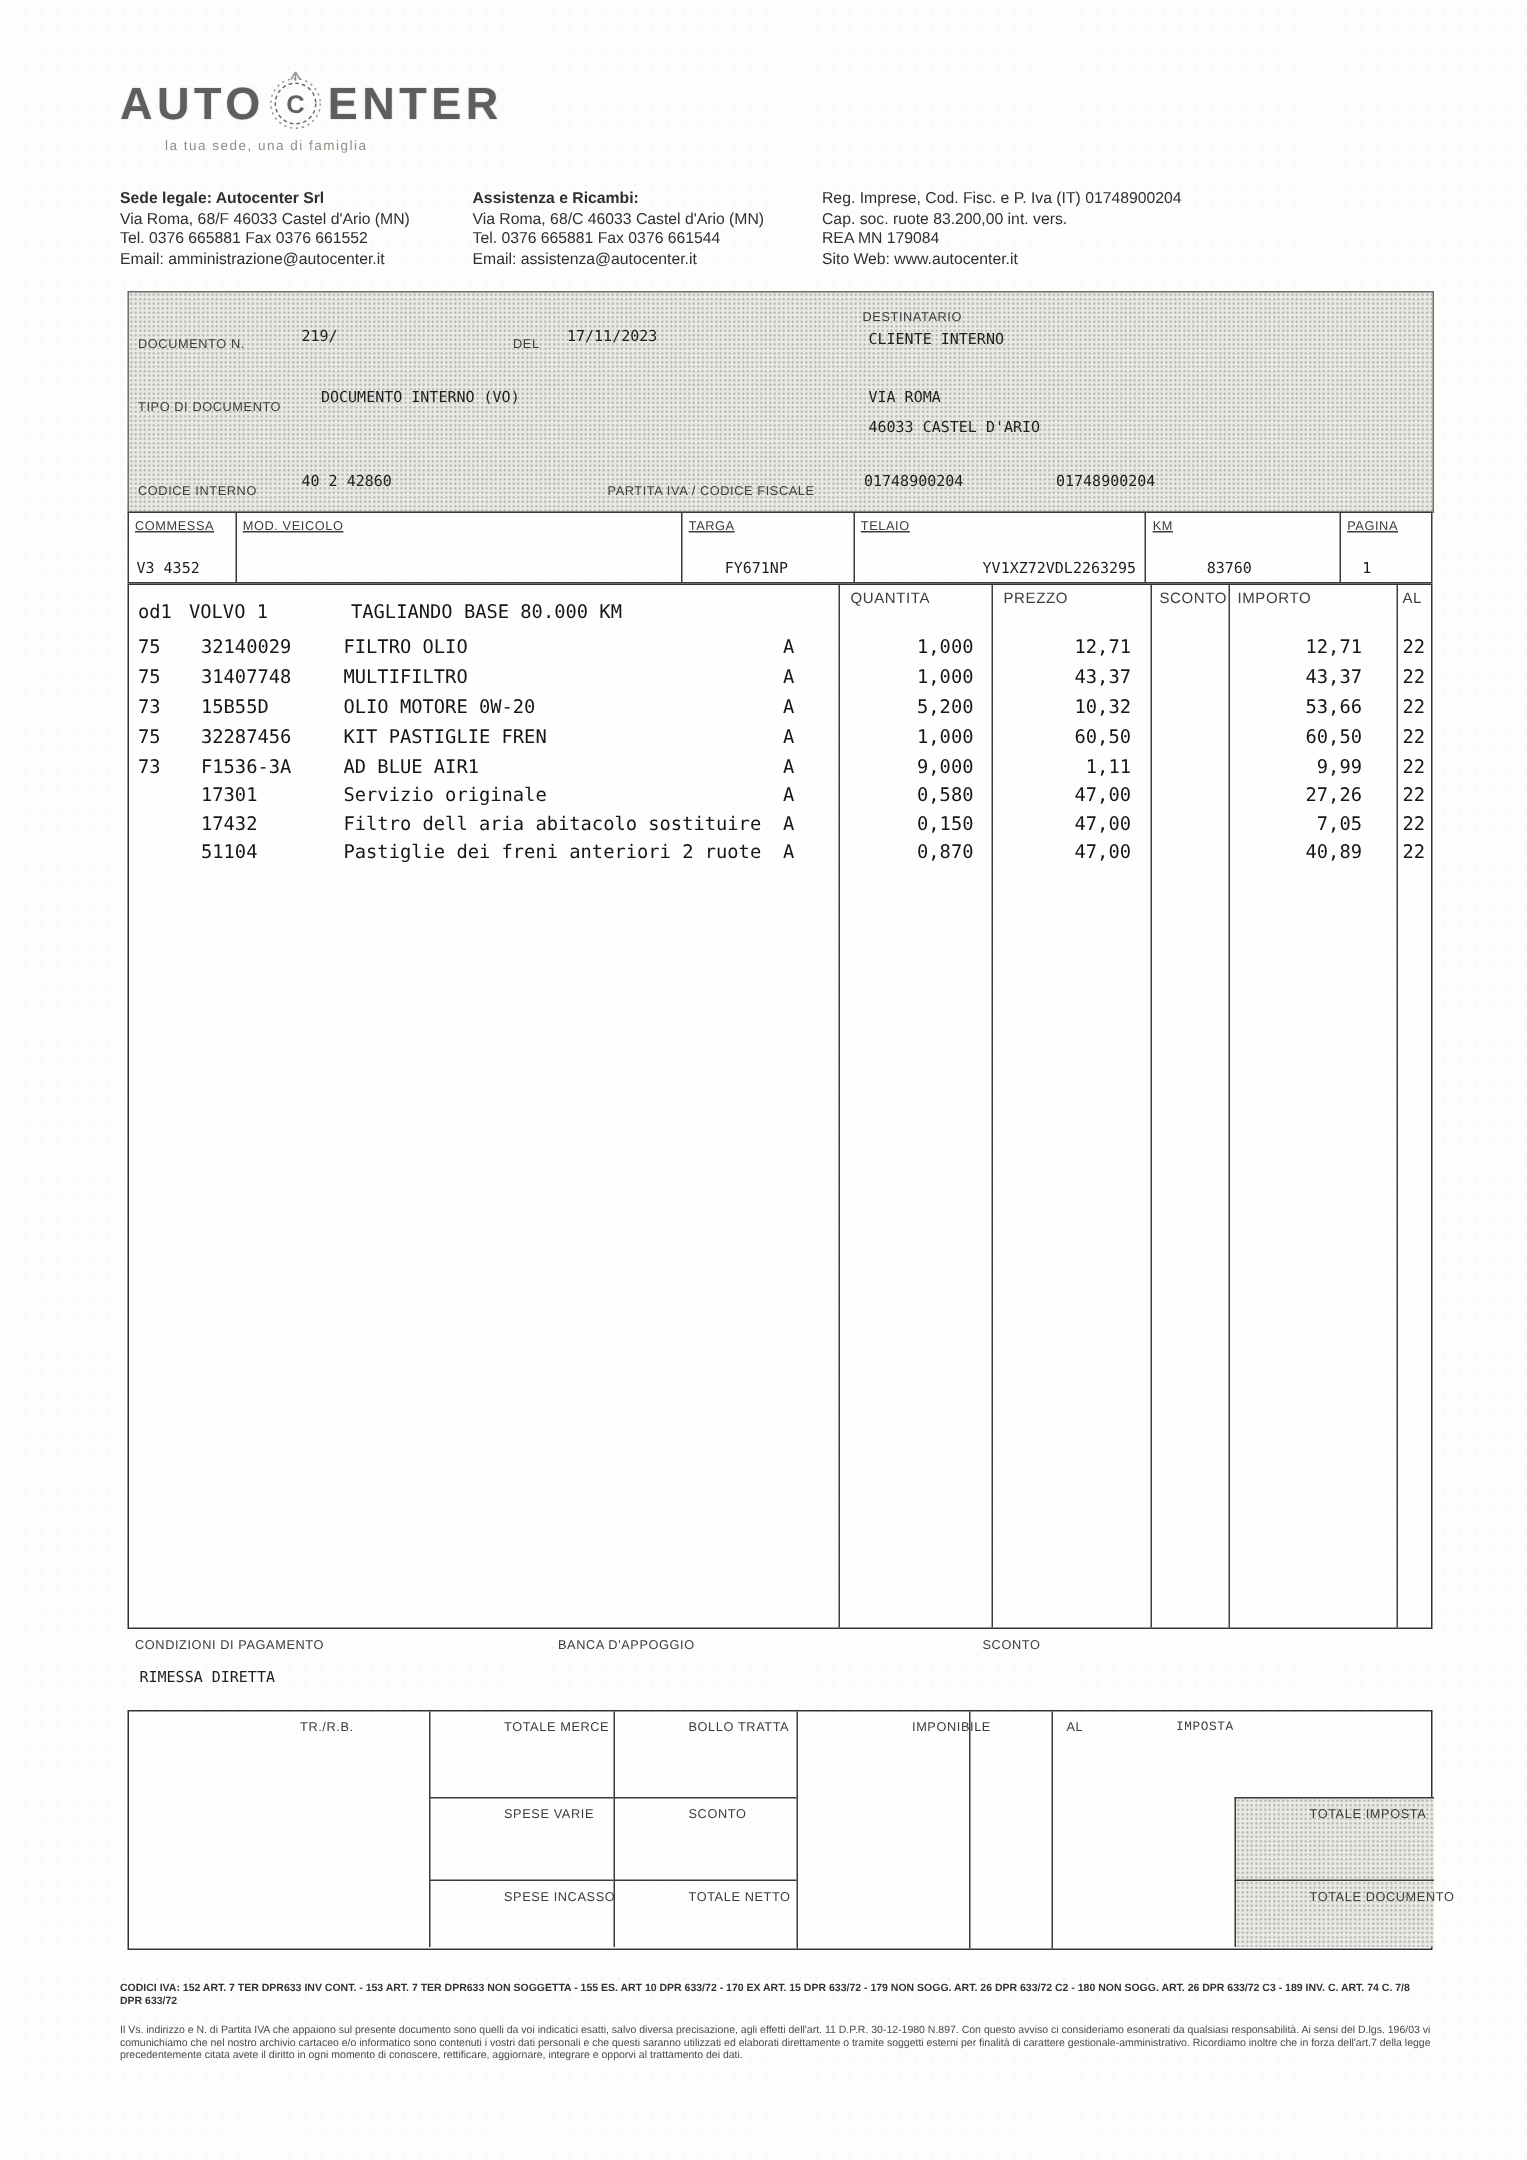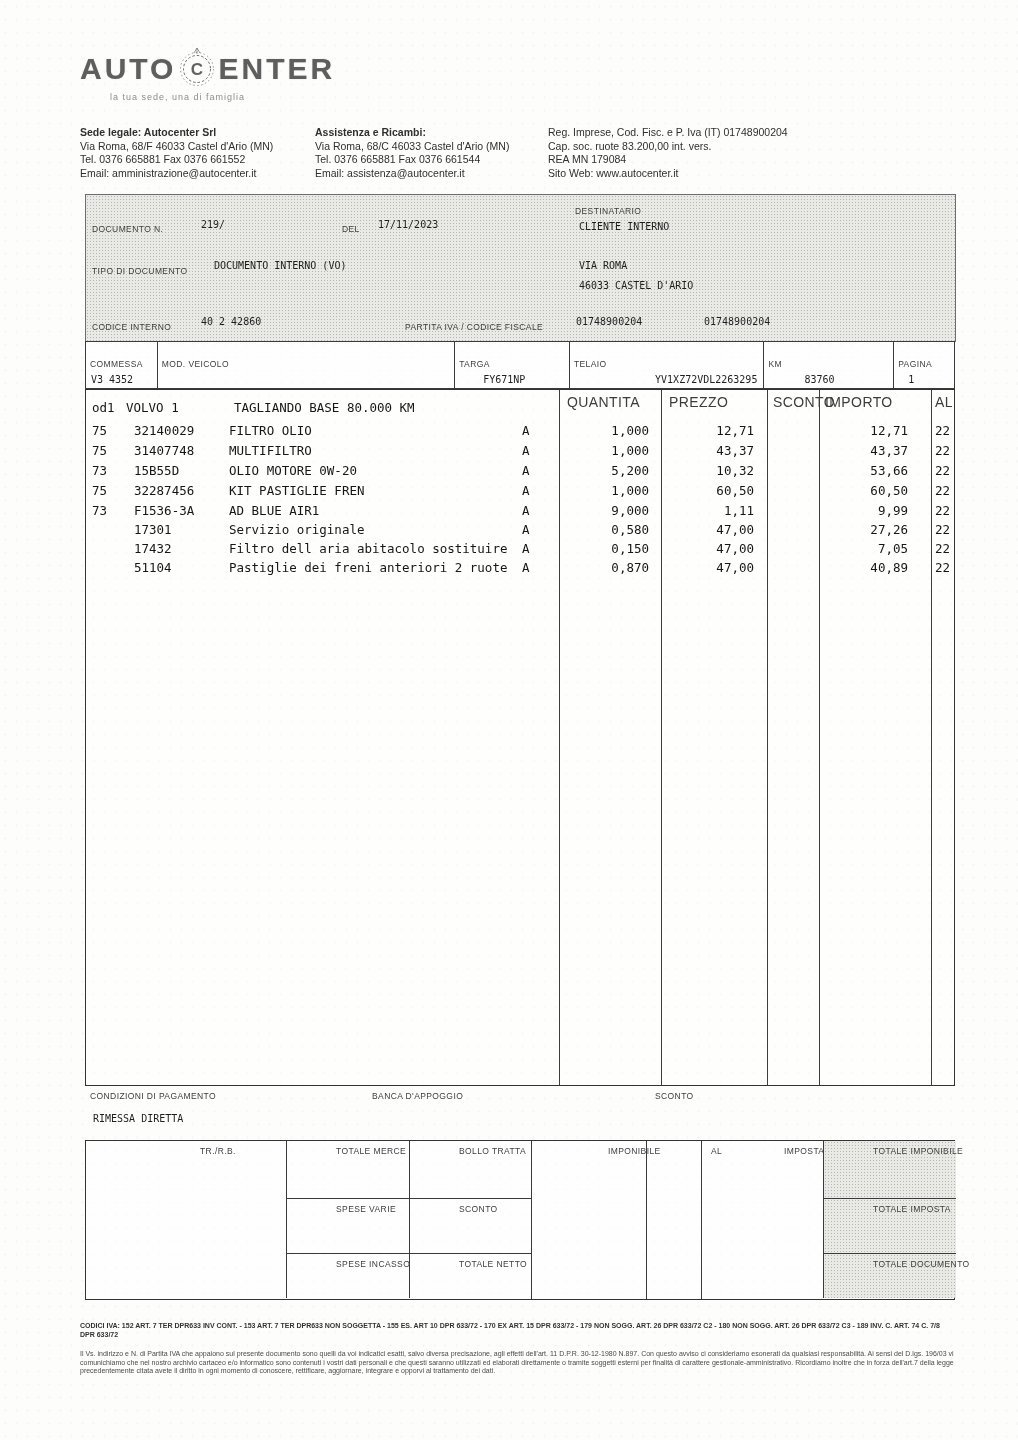--- a/index.html
+++ b/index.html
@@ -26,26 +26,26 @@
     background-image:radial-gradient(circle,#b6b6b1 0.7px, transparent 0.9px);
     background-size:3px 3px;
   }
   .doc-box{position:absolute;left:85px;top:194px;width:869px;height:146px;border:1px solid #6d6d6d;}
   .lbl{font-size:8.5px;letter-spacing:.4px;color:#3c3c3c;white-space:nowrap;}
   .val{font-size:10px;color:#1e1e1e;white-space:nowrap;}
   
   .veh{position:absolute;left:85px;top:341px;width:870px;height:48px;display:flex;border:1.5px solid #3a3a3a;box-sizing:border-box;background:rgba(255,255,255,.55);}
   .veh-cell{position:relative;border-right:1px solid #3a3a3a;box-sizing:border-box;}
   .veh-cell:last-child{border-right:none;}
-  .veh-cell .lbl{position:absolute;left:4px;top:17px;}
+  .veh-cell .lbl{position:absolute;left:4px;top:3px;text-decoration:underline;}
   .veh-cell .val{position:absolute;bottom:3px;}
   
   .items{position:absolute;left:85px;top:389px;width:870px;height:697px;border:1.5px solid #333;box-sizing:border-box;background:rgba(255,255,255,.35);}
   .vline{position:absolute;top:0;bottom:0;width:1px;background:#3d3d3d;}
-  .items .hdr{position:absolute;top:4px;font-size:14px;letter-spacing:.4px;color:#3c3c3c;}
+  .items .hdr{position:absolute;top:4px;font-size:10px;letter-spacing:.4px;color:#3c3c3c;}
   .irow{position:absolute;height:20px;width:100%;font-size:12.5px;color:#161616;}
   .irow span{position:absolute;white-space:nowrap;}
   .c-od{left:6px;}
   .c-code{left:48px;}
   .c-desc{left:143px;}
   .c-flag{left:436px;}
   .c-qty{left:473px;width:90px;text-align:right;}
   .c-prz{left:576px;width:92px;text-align:right;}
   .c-imp{left:734px;width:88px;text-align:right;}
   .c-al{left:849px;}
@@ -277,25 +277,22 @@
     </div>
     <div class="tcell" style="left:323px;top:112px;width:122px;height:45px;border-top:1px solid #3a3a3a;">
       <span class="lbl">TOTALE NETTO</span>
     </div>
     <div class="tcell" style="left:445px;top:0;width:115px;height:100%;">
       <span class="lbl" style="left:32px;">IMPONIBILE</span>
     </div>
     <div class="tcell" style="left:560px;top:0;width:55px;height:100%;">
       <span class="lbl" style="left:20px;">AL</span>
     </div>
-    <div class="tcell" style="left:615px;top:0;width:122px;height:100%;">
+    <div class="tcell" style="left:615px;top:0;width:122px;height:100%;font-family:Liberation Mono, monospace;">
       <span class="lbl" style="left:38px;">IMPOSTA</span>
-    </div>
-    <div class="tcell halftone" style="left:737px;top:0;width:133px;height:57px;">
-      <span class="lbl">TOTALE IMPONIBILE</span>
     </div>
     <div class="tcell halftone" style="left:737px;top:57px;width:133px;height:55px;border-top:1px solid #3a3a3a;">
       <span class="lbl">TOTALE IMPOSTA</span>
     </div>
     <div class="tcell halftone" style="left:737px;top:112px;width:133px;height:45px;border-top:1px solid #3a3a3a;">
       <span class="lbl">TOTALE DOCUMENTO</span>
     </div>
   </div>
 
   <div class="foot1">CODICI IVA: 152 ART. 7 TER DPR633 INV CONT. - 153 ART. 7 TER DPR633 NON SOGGETTA - 155 ES. ART 10 DPR 633/72 - 170 EX ART. 15 DPR 633/72 - 179 NON SOGG. ART. 26 DPR 633/72 C2 - 180 NON SOGG. ART. 26 DPR 633/72 C3 - 189 INV. C. ART. 74 C. 7/8 DPR 633/72</div>

